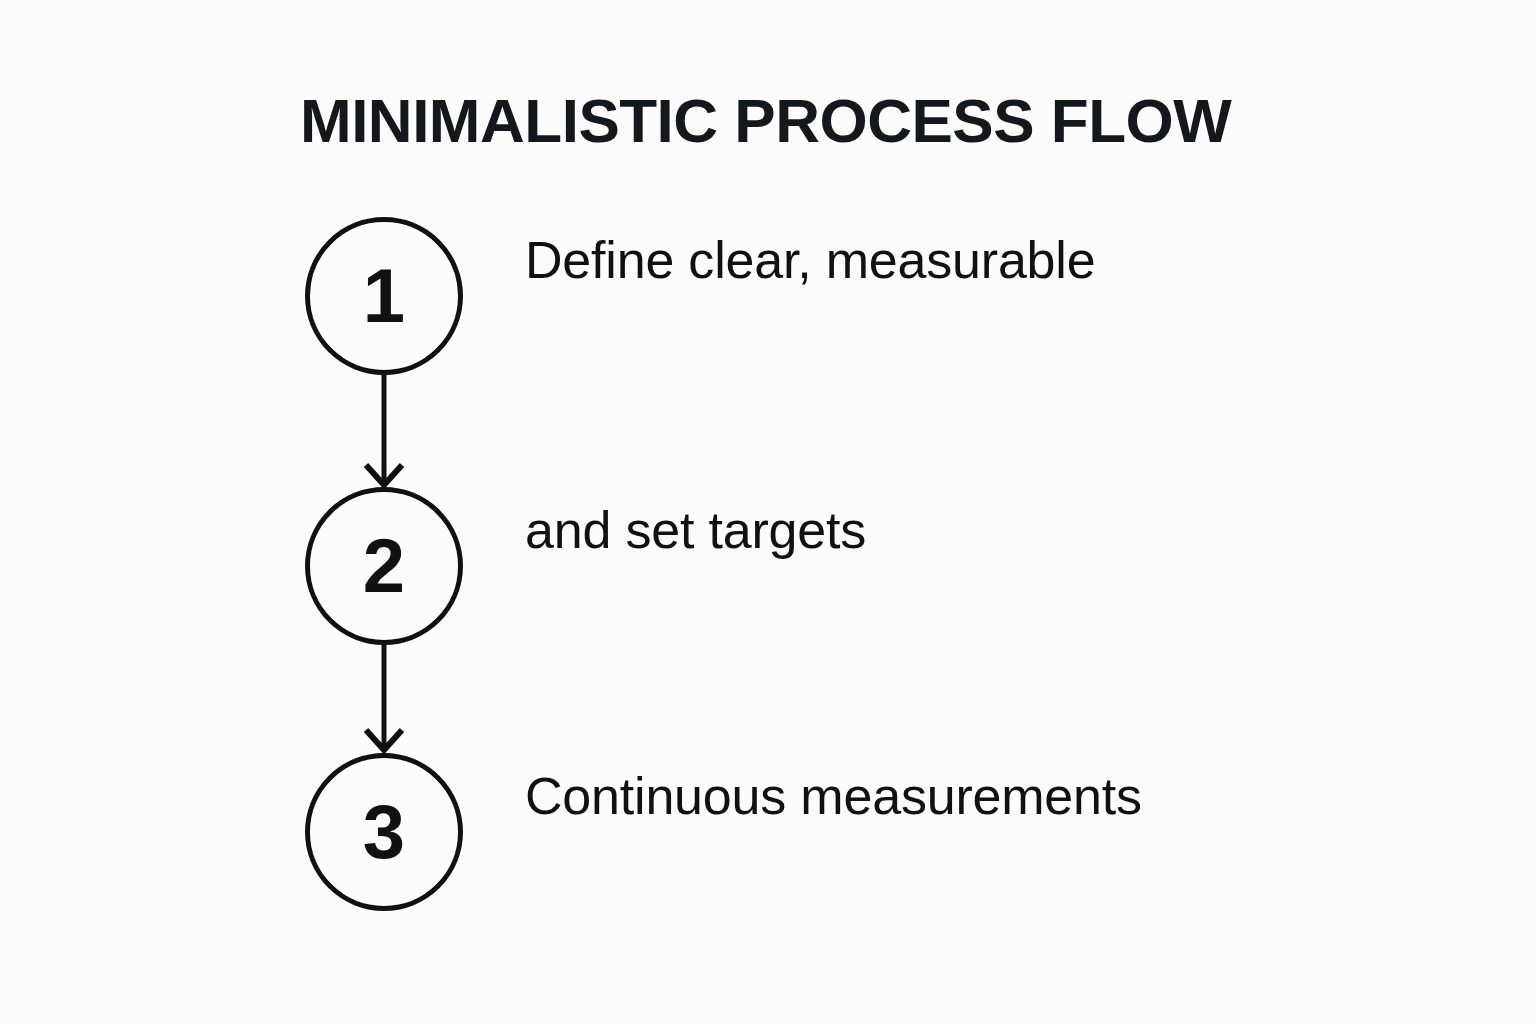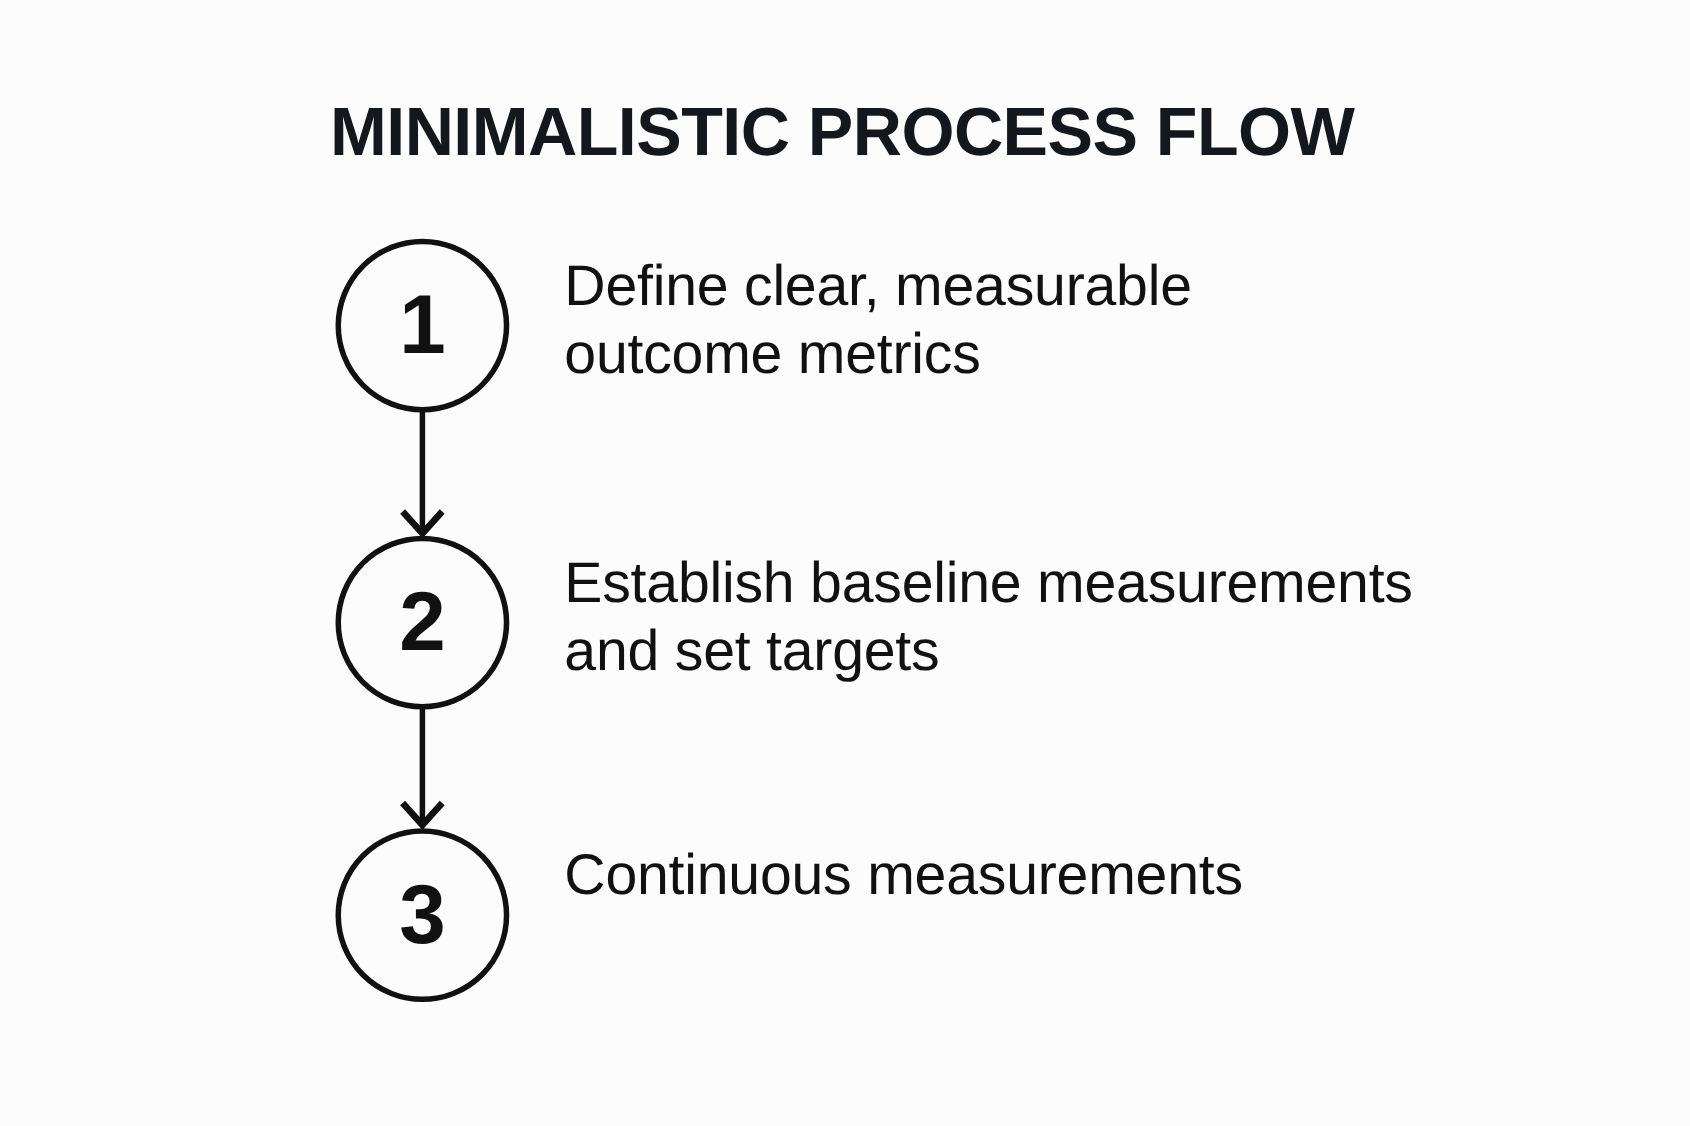--- a/index.html
+++ b/index.html
@@ -77,21 +77,21 @@
     justify-content: center;
     font-size: 76px;
     font-weight: 700;
     color: #111111;
     line-height: 1;
     letter-spacing: 0px;
   }
 
   .step-text {
     position: absolute;
-    left: 208px;
+    left: 220px;
     top: 12px;
     width: 860px;
     font-size: 52px;
     font-weight: 400;
     color: #111111;
     line-height: 62px;
     letter-spacing: -0.2px;
   }
   .step-text .ln { display: block; white-space: nowrap; }
 
@@ -113,36 +113,34 @@
 
   <div class="title">MINIMALISTIC PROCESS FLOW</div>
 
   <div class="flow">
 
     <div class="step step-1">
       <div class="node-circle"></div>
       <div class="node-number">1</div>
       <div class="step-text">
         <span class="ln">Define clear, measurable</span>
-        <span class="ln">outcome metrics</span>
       </div>
     </div>
 
     <div class="connector connector-1">
       <svg width="80" height="117" viewBox="0 0 80 117" xmlns="http://www.w3.org/2000/svg">
         <line x1="40" y1="0" x2="40" y2="110" stroke="#111111" stroke-width="5"></line>
         <polyline points="22,92 40,112 58,92" fill="none" stroke="#111111" stroke-width="6" stroke-linecap="butt" stroke-linejoin="miter"></polyline>
       </svg>
     </div>
 
     <div class="step step-2">
       <div class="node-circle"></div>
       <div class="node-number">2</div>
       <div class="step-text">
-        <span class="ln">Establish baseline measurements</span>
         <span class="ln">and set targets</span>
       </div>
     </div>
 
     <div class="connector connector-2">
       <svg width="80" height="112" viewBox="0 0 80 112" xmlns="http://www.w3.org/2000/svg">
         <line x1="40" y1="0" x2="40" y2="105" stroke="#111111" stroke-width="5"></line>
         <polyline points="22,87 40,107 58,87" fill="none" stroke="#111111" stroke-width="6" stroke-linecap="butt" stroke-linejoin="miter"></polyline>
       </svg>
     </div>

